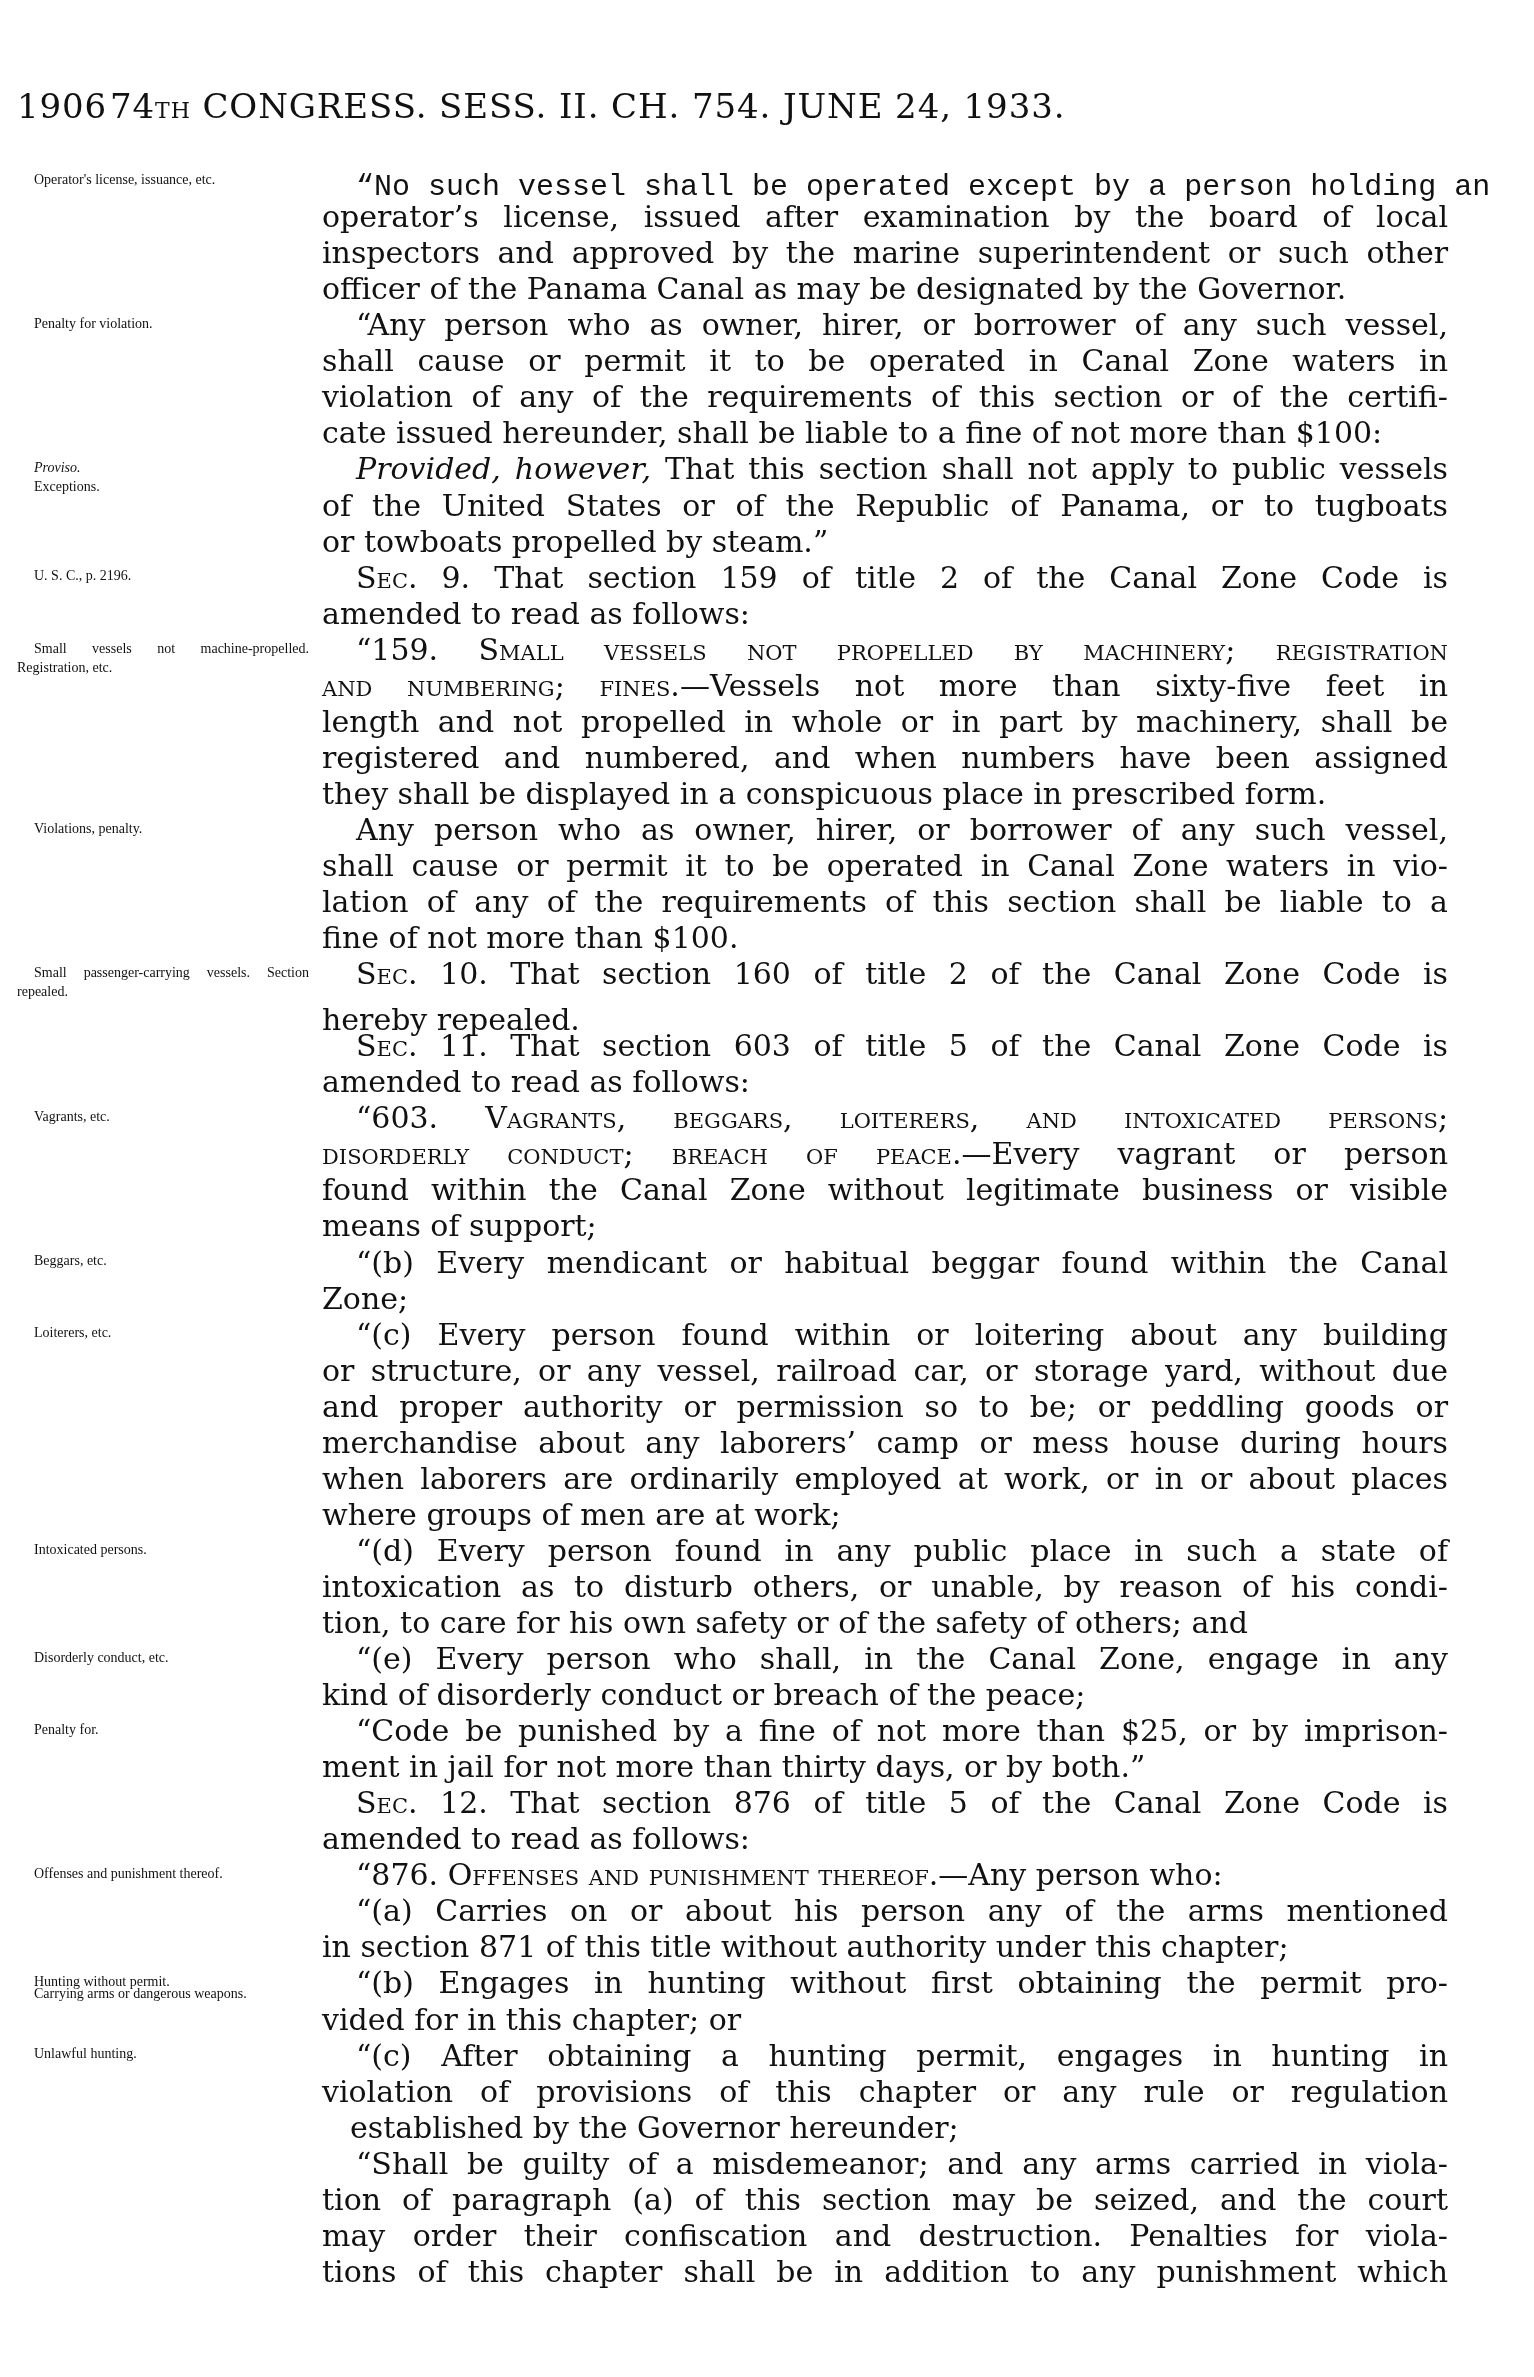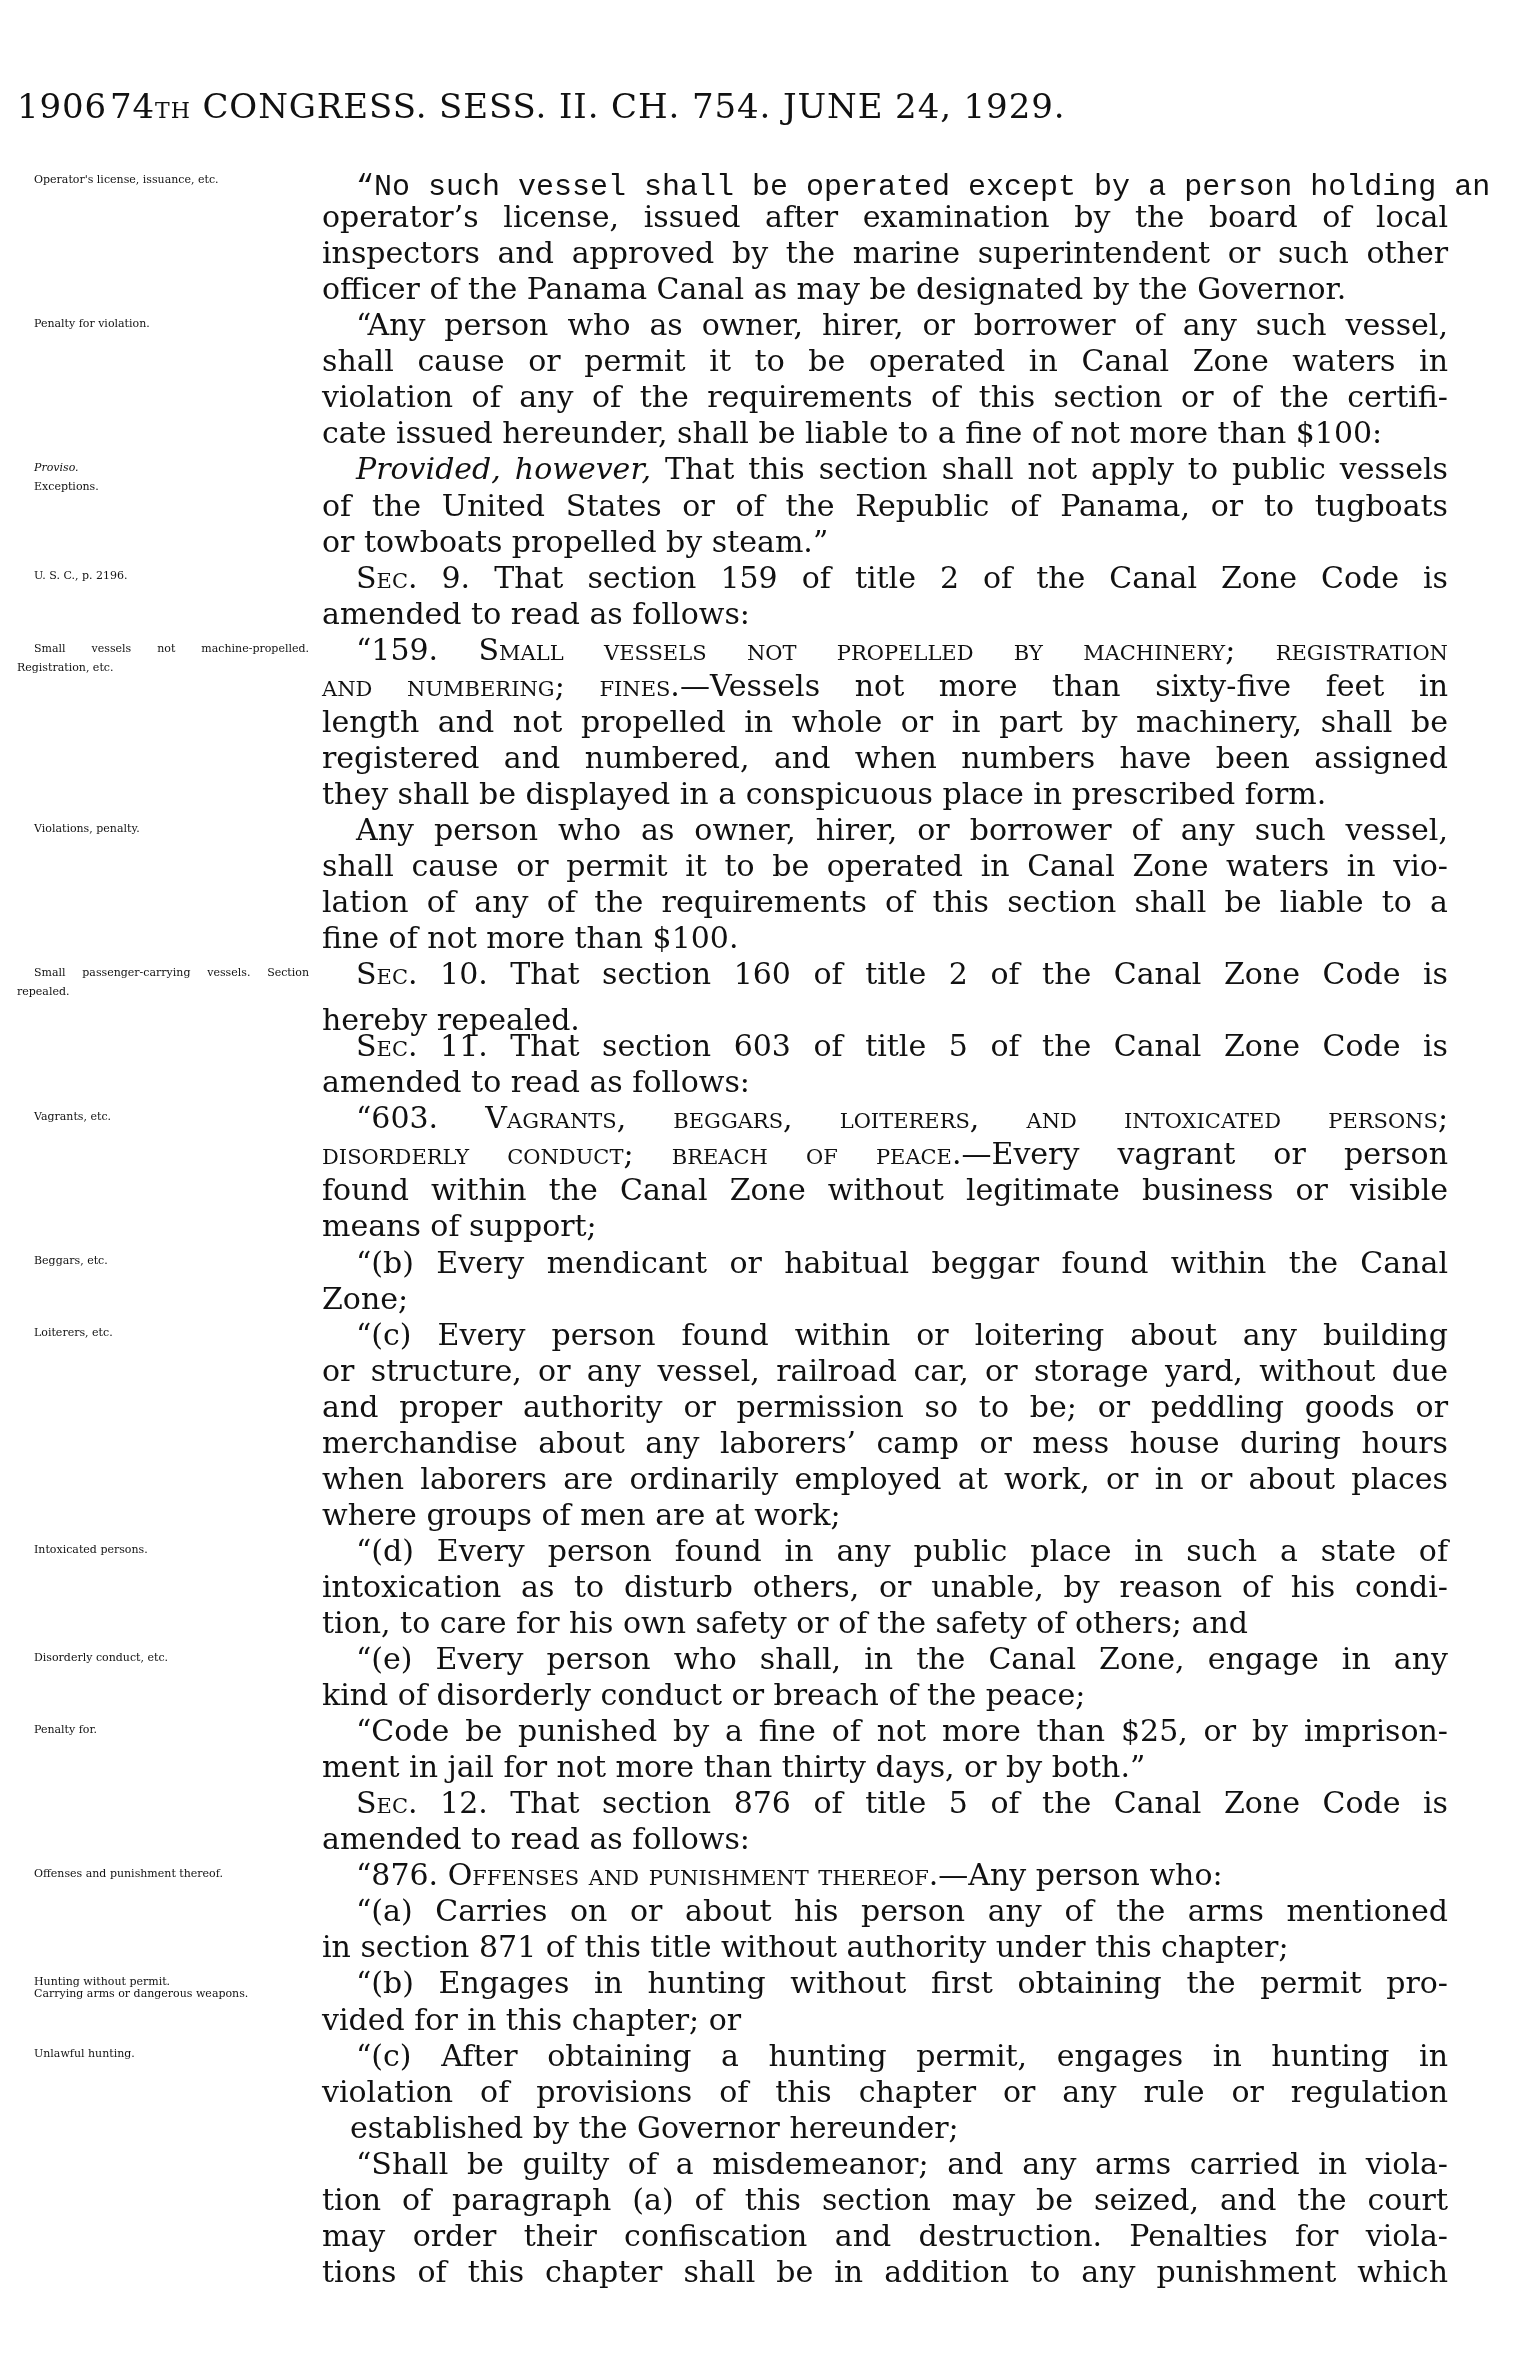--- a/index.html
+++ b/index.html
@@ -9,31 +9,31 @@
   .hdr { position: absolute; top: 86px; font-size: 34px; letter-spacing: 0.9px; white-space: nowrap; }
   .hdr-page { left: 17px; }
   .hdr-title { left: 110px; }
   .hdr-title .sm { font-size: 22px; }
   .line { position: absolute; left: 322px; width: 1126px; font-size: 30px; line-height: 36px; height: 36px;
           white-space: nowrap; text-align: justify; text-align-last: justify; }
   .line.ind { left: 356px; width: 1092px; }
   .line.last { text-align-last: left; }
   .sc { font-variant: small-caps; }
   .it { font-style: italic; }
-  .note { position: absolute; left: 17px; width: 292px; font-size: 11px; line-height: 19px; text-align: justify; }
+  .note { position: absolute; left: 17px; width: 292px; font-size: 14px; line-height: 19px; text-align: justify; font-family: Liberation Serif, serif; }
   .note .first { text-indent: 17px; display: block; }
   .note .it { font-style: italic; }
 </style>
 </head>
 <body>
 
 <div class="page">
 
   <div class="hdr hdr-page">1906</div>
-  <div class="hdr hdr-title"><span>74</span><span class="sm">TH</span><span> CONGRESS.  SESS. II.  CH. 754.  JUNE 24, 1929.</span></div>
+  <div class="hdr hdr-title"><span>74</span><span class="sm">TH</span><span> CONGRESS.  SESS. II.  CH. 754.  JUNE 24, 1933.</span></div>
 
   <div id="margin">
       <div class="note" style="top: 170px;">
         <span class="first">Operator's license, issuance, etc.</span>
       </div>
       <div class="note" style="top: 314px;">
         <span class="first">Penalty for violation.</span>
       </div>
       <div class="note" style="top: 458px;">
         <span class="it first">Proviso.</span>

